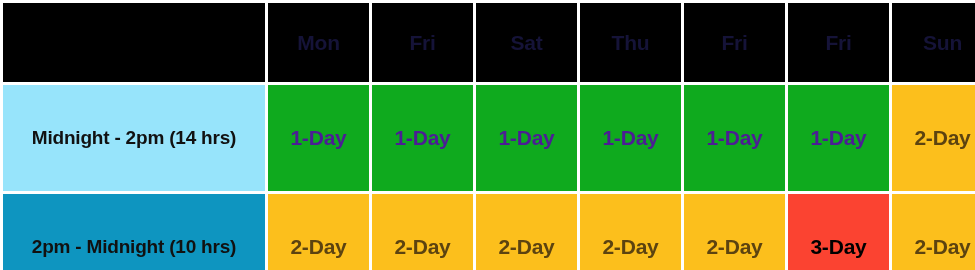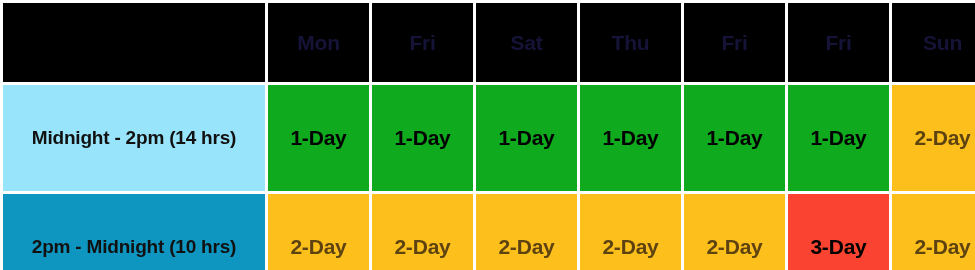--- a/index.html
+++ b/index.html
@@ -64,21 +64,21 @@
   td.row-label.tone-lightblue { background: #97e4fb; }
   td.row-label.tone-teal      { background: #0e95c0; }
 
   
   td.data-cell {
     height: 74px;
     font-size: 21px;
   }
   td.data-cell.tone-green {
     background: #0faa1e;
-    color: #000000;
+    color: #4c1d95;
   }
   td.data-cell.tone-amber {
     background: #fcbf1c;
     color: #5c4310;
   }
   td.data-cell.tone-red {
     background: #fb4331;
     color: #000000;
   }
 

